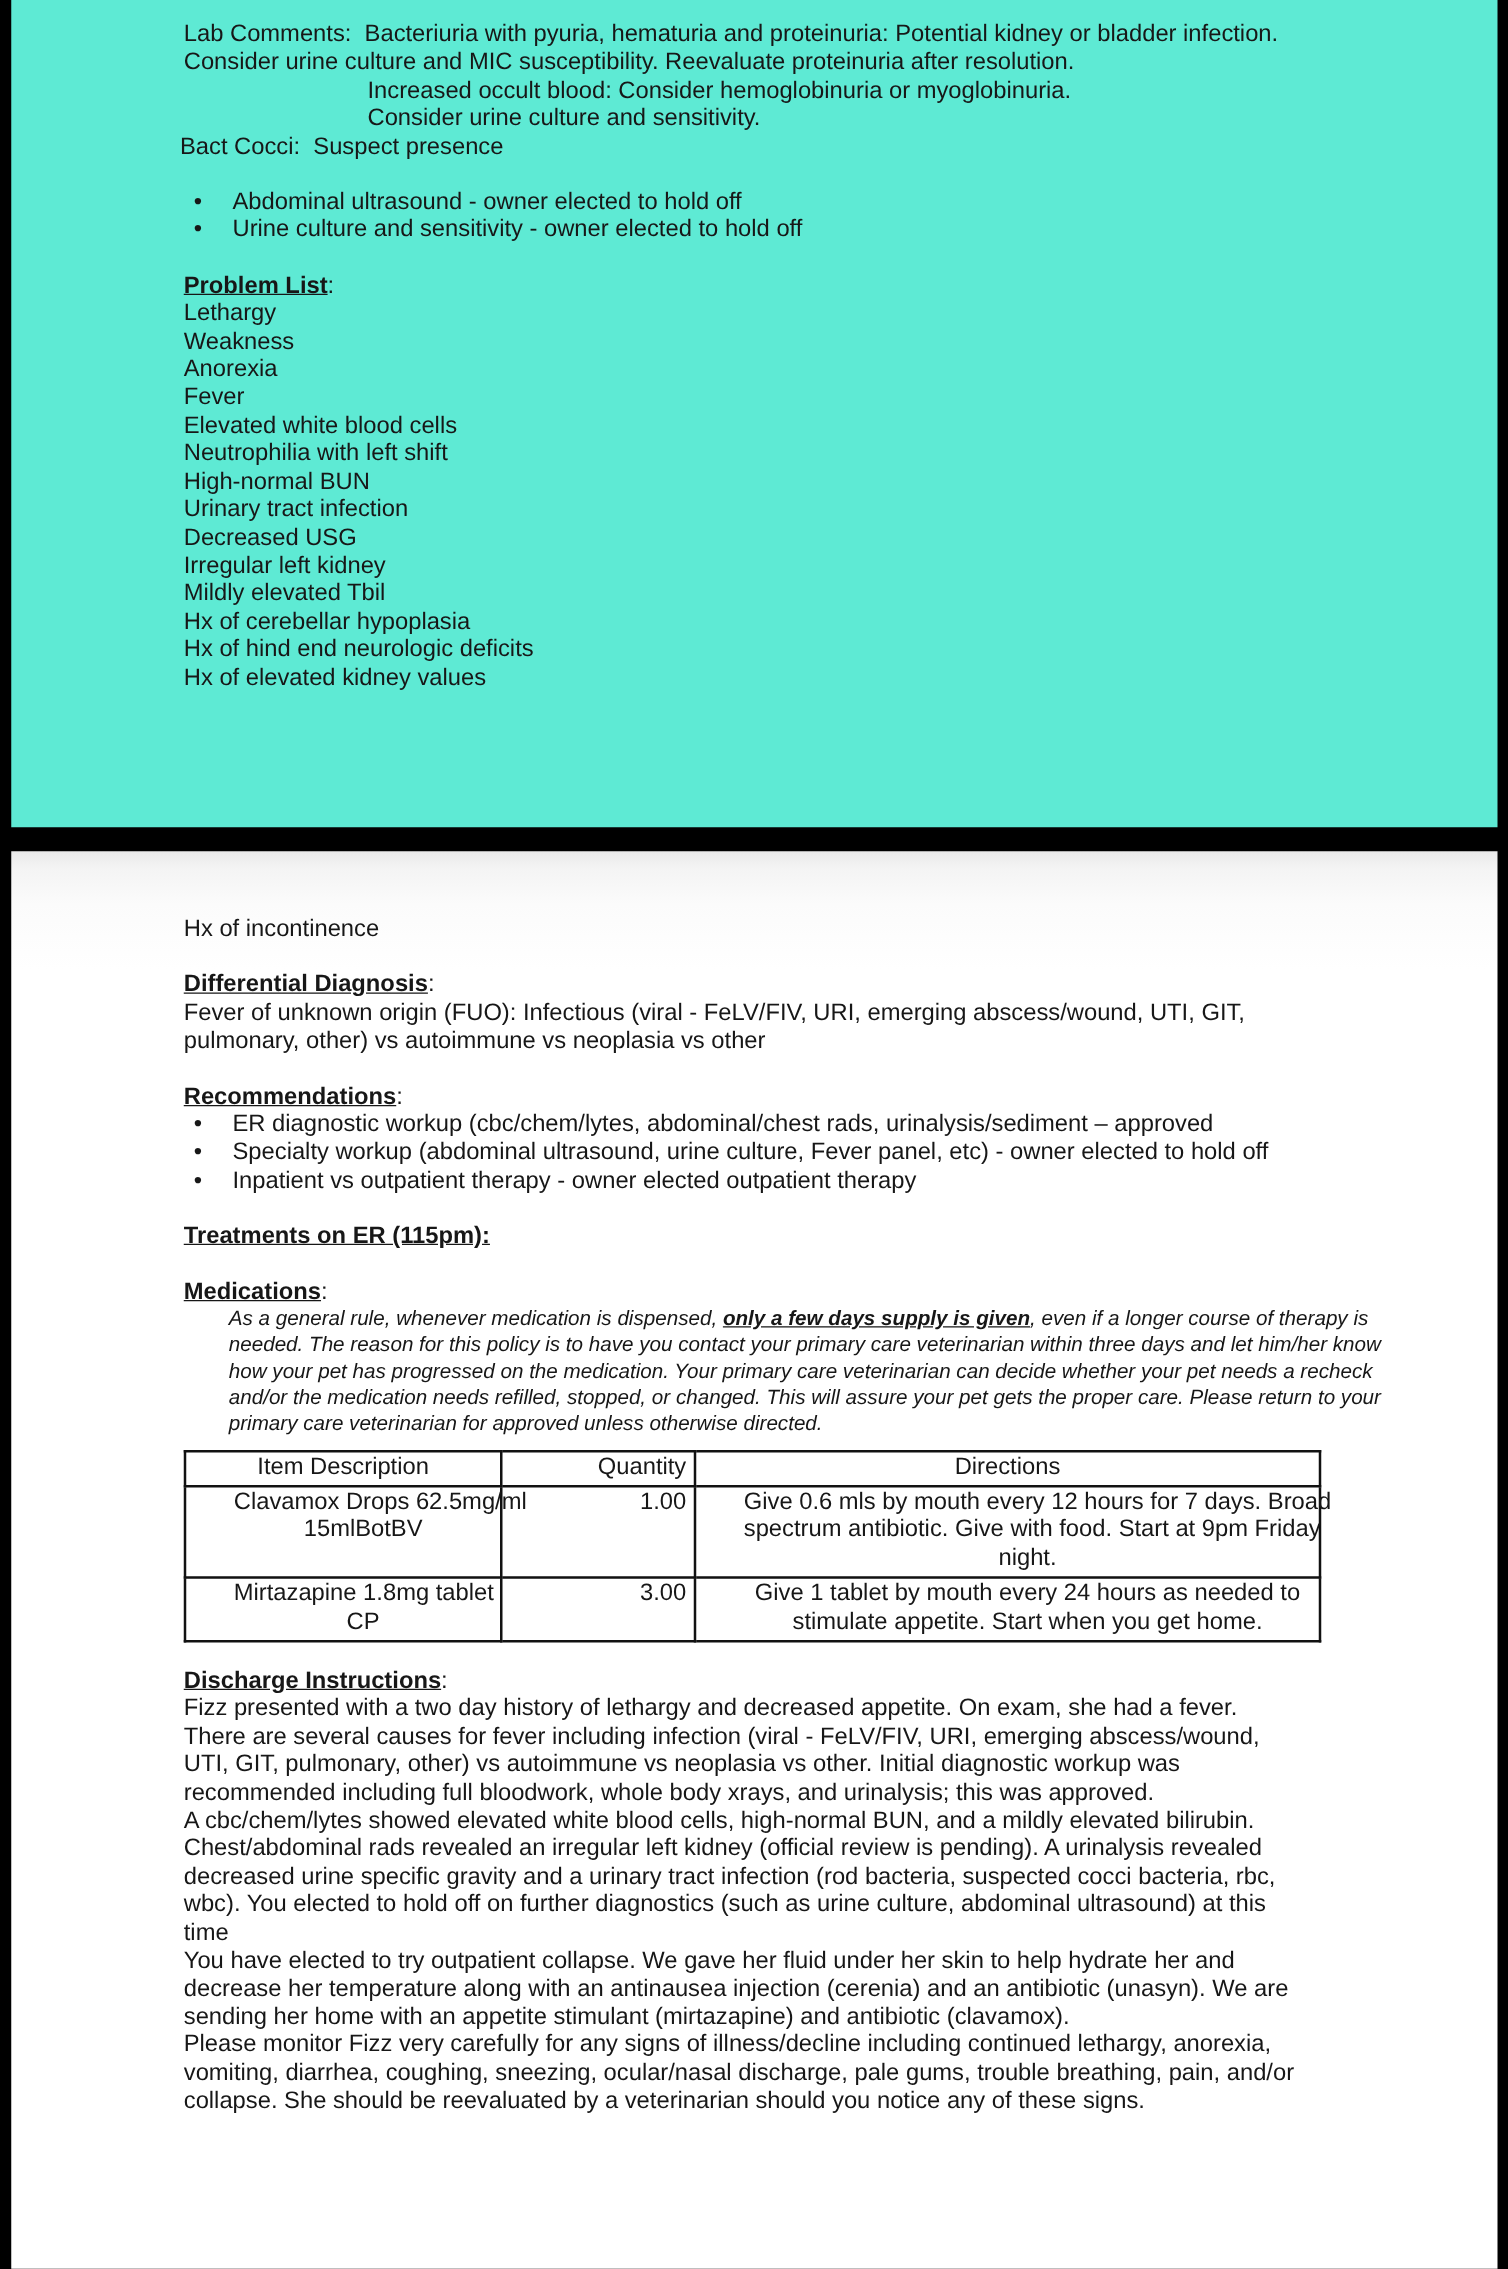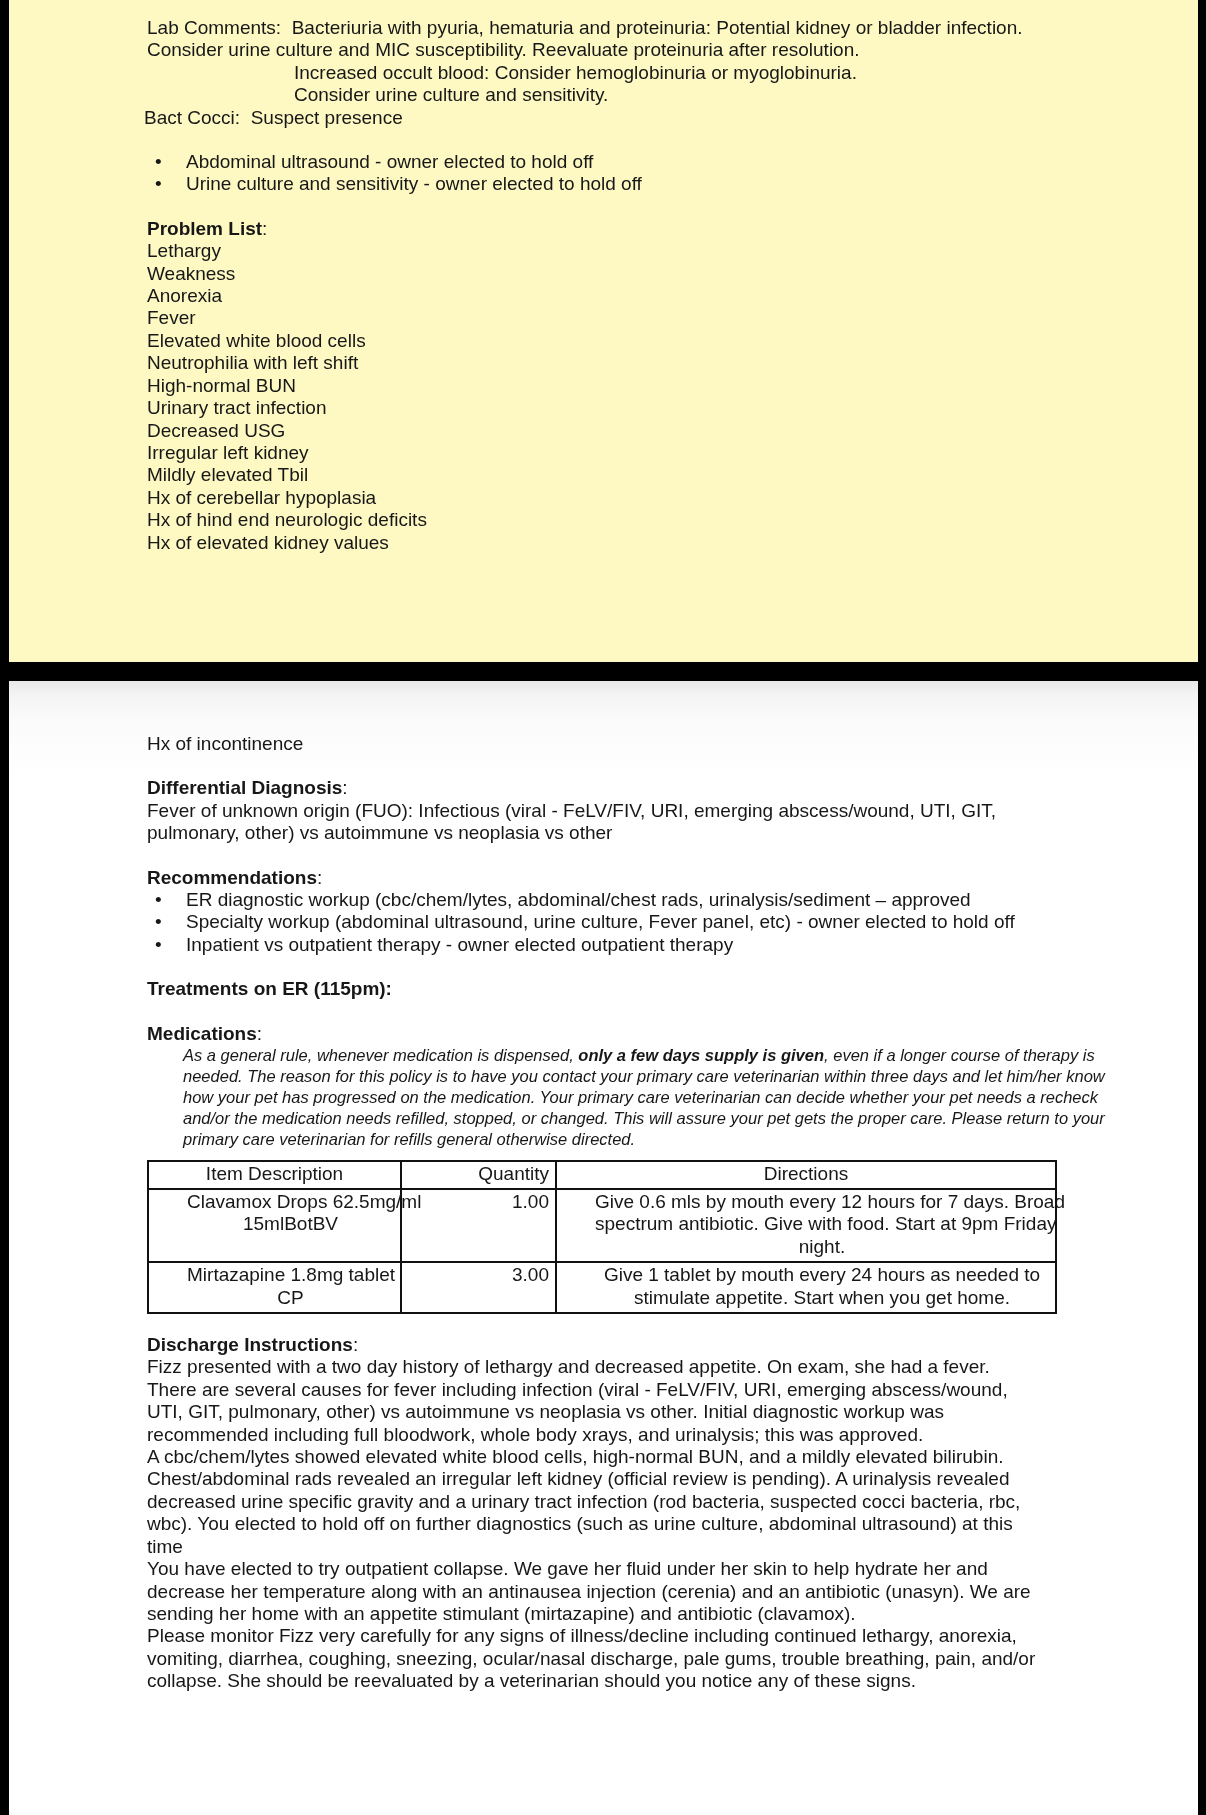--- a/index.html
+++ b/index.html
@@ -3,32 +3,32 @@
 <meta charset="utf-8">
 <title>Document</title>
 <style>
   html,body{margin:0;padding:0;}
   body{
     width:1206px;height:1815px;position:relative;
     background:#000;
     font-family:"Liberation Sans","DejaVu Sans",sans-serif;
     color:#171717;
   }
-  .page{position:absolute;left:9px;width:1189px;background:#fef9c3;overflow:hidden;}
+  .page{position:absolute;left:9px;width:1189px;background:#5eead4;overflow:hidden;}
   #page1{top:0;height:662px;}
   #page2{
     top:681px;height:1450px;
     background:linear-gradient(180deg,#e9e9e9 0px,#f4f4f4 14px,#fbfbfb 42px,#ffffff 95px);
   }
   .divider{position:absolute;left:0;top:662px;width:1206px;height:19px;background:#000;}
   .content{padding-left:138px;padding-right:40px;}
   #page1 .content{padding-top:17px;}
   #page2 .content{padding-top:52px;}
   .line{font-size:19px;line-height:22.4px;white-space:pre;}
-  .b{font-weight:bold;}
+  .b{font-weight:bold;text-decoration:underline;}
   .indent .line{margin-left:147px;}
   .gap{height:22px;}
   .gap-sm{height:20px;}
   .bullets .line{position:relative;padding-left:39px;}
   .bullets .line::before{content:"\2022";position:absolute;left:8px;top:0;font-size:19px;}
   .policy{margin-left:36px;font-style:italic;}
   .policy .line{font-size:16.5px;line-height:20.9px;}
   .para{}
   table.meds{
     border-collapse:collapse;table-layout:fixed;width:908px;margin-top:10px;
@@ -128,21 +128,21 @@
     <div class="gap"></div>
 
     <div class="line"><span class="b">Medications</span><span>:</span></div>
 
     <div class="policy">
       <div class="line"><span>As a general rule, whenever medication is dispensed, </span><span class="b">only a few days supply is given</span><span>, even if a longer course of therapy is</span></div>
       <div>
           <div class="line">needed. The reason for this policy is to have you contact your primary care veterinarian within three days and let him/her know</div>
           <div class="line">how your pet has progressed on the medication. Your primary care veterinarian can decide whether your pet needs a recheck</div>
           <div class="line">and/or the medication needs refilled, stopped, or changed. This will assure your pet gets the proper care. Please return to your</div>
-          <div class="line">primary care veterinarian for refills general otherwise directed.</div>
+          <div class="line">primary care veterinarian for approved unless otherwise directed.</div>
         </div>
     </div>
 
     <table class="meds">
       <colgroup>
           <col style="width:253px">
           <col style="width:155px">
           <col style="width:500px">
         </colgroup>
       <tbody>

